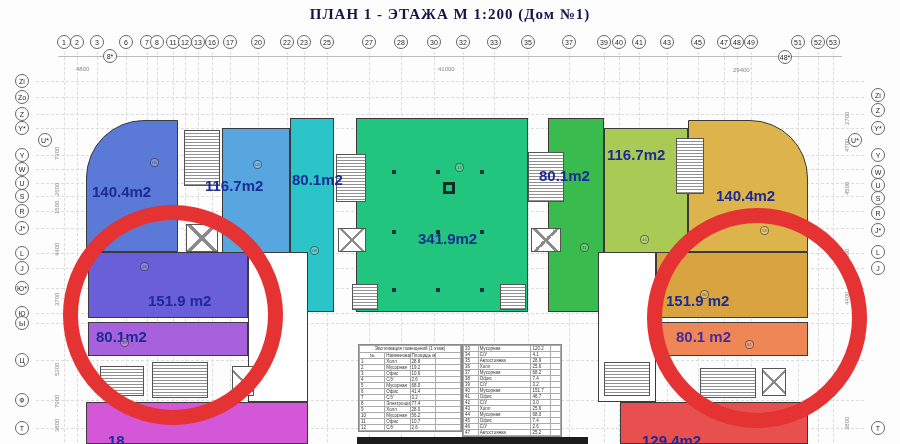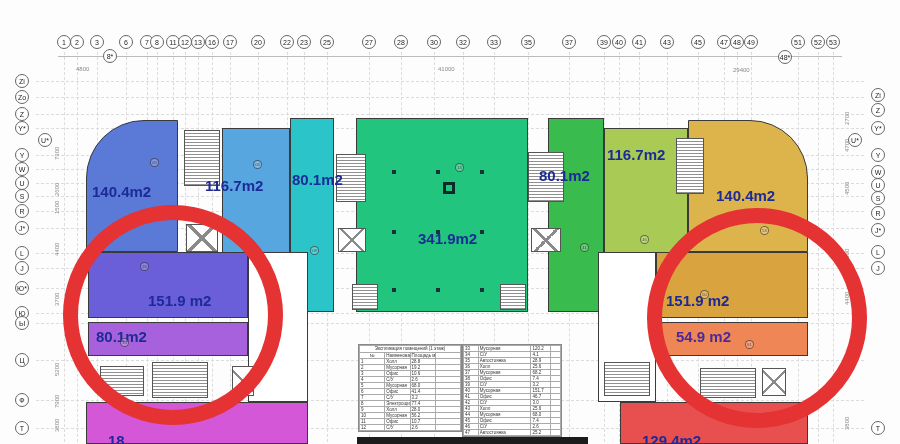--- a/index.html
+++ b/index.html
@@ -37,20 +37,21 @@
   .tablebox th,.tablebox td{border:1px solid #aaa;font-size:4.5px;font-weight:normal;
             padding:0 1px;height:5px;line-height:5px;overflow:hidden;white-space:nowrap;}
   .tablebox .cap{font-size:4.5px;text-align:center;height:6px;line-height:6px;
             border:1px solid #aaa;border-bottom:none;overflow:hidden;}
   .blackbar{position:absolute;background:#1c1c1c;z-index:5;}
 </style>
 </head>
 <body>
 
 <div id="plan">
+  <div class="title">ПЛАН   1 - ЭТАЖА  М 1:200  (Дом №1)</div>
 <div class="chain" style="left: 58px; top: 56px; width: 784px;"></div>
     <div class="gridv" style="left: 64px; top: 52px; height: 390px;"></div>
     <div class="gridv" style="left: 77px; top: 52px; height: 390px;"></div>
     <div class="gridv" style="left: 97px; top: 52px; height: 390px;"></div>
     <div class="gridv" style="left: 126px; top: 52px; height: 390px;"></div>
     <div class="gridv" style="left: 147px; top: 52px; height: 390px;"></div>
     <div class="gridv" style="left: 157px; top: 52px; height: 390px;"></div>
     <div class="gridv" style="left: 173px; top: 52px; height: 390px;"></div>
     <div class="gridv" style="left: 185px; top: 52px; height: 390px;"></div>
     <div class="gridv" style="left: 198px; top: 52px; height: 390px;"></div>
@@ -114,21 +115,21 @@
     <div class="unit" style="left: 88px; top: 252px; width: 160px; height: 66px; background: rgb(106, 94, 217);"></div>
     <div class="arealabel" style="left: 148px; top: 292px; color: rgb(28, 43, 150);">151.9 m2</div>
     <div class="unit" style="left: 88px; top: 322px; width: 160px; height: 34px; background: rgb(168, 97, 220);"></div>
     <div class="arealabel" style="left: 96px; top: 328px; color: rgb(28, 43, 150);">80.1m2</div>
     <div class="unit" style="left: 86px; top: 402px; width: 222px; height: 42px; background: rgb(212, 87, 216);"></div>
     <div class="arealabel" style="left: 108px; top: 432px; color: rgb(28, 43, 150);">18</div>
     <div class="unit" style="left: 598px; top: 252px; width: 58px; height: 150px; background: rgb(255, 255, 255);"></div>
     <div class="unit" style="left: 656px; top: 252px; width: 152px; height: 66px; background: rgb(217, 163, 63);"></div>
     <div class="arealabel" style="left: 666px; top: 292px; color: rgb(28, 43, 150);">151.9 m2</div>
     <div class="unit" style="left: 656px; top: 322px; width: 152px; height: 34px; background: rgb(238, 134, 86);"></div>
-    <div class="arealabel" style="left: 676px; top: 328px; color: rgb(74, 42, 154);">54.9 m2</div>
+    <div class="arealabel" style="left: 676px; top: 328px; color: rgb(74, 42, 154);">80.1 m2</div>
     <div class="unit" style="left: 620px; top: 402px; width: 188px; height: 42px; background: rgb(232, 79, 79);"></div>
     <div class="arealabel" style="left: 642px; top: 432px; color: rgb(28, 43, 150);">129.4m2</div>
     <div class="stair" style="left: 184px; top: 130px; width: 36px; height: 56px;"></div>
     <div class="stair" style="left: 336px; top: 154px; width: 30px; height: 48px;"></div>
     <div class="stair" style="left: 528px; top: 152px; width: 36px; height: 50px;"></div>
     <div class="stair" style="left: 676px; top: 138px; width: 28px; height: 56px;"></div>
     <div class="stair" style="left: 100px; top: 366px; width: 44px; height: 30px;"></div>
     <div class="stair" style="left: 152px; top: 362px; width: 56px; height: 36px;"></div>
     <div class="stair" style="left: 604px; top: 362px; width: 46px; height: 34px;"></div>
     <div class="stair" style="left: 700px; top: 368px; width: 56px; height: 30px;"></div>

